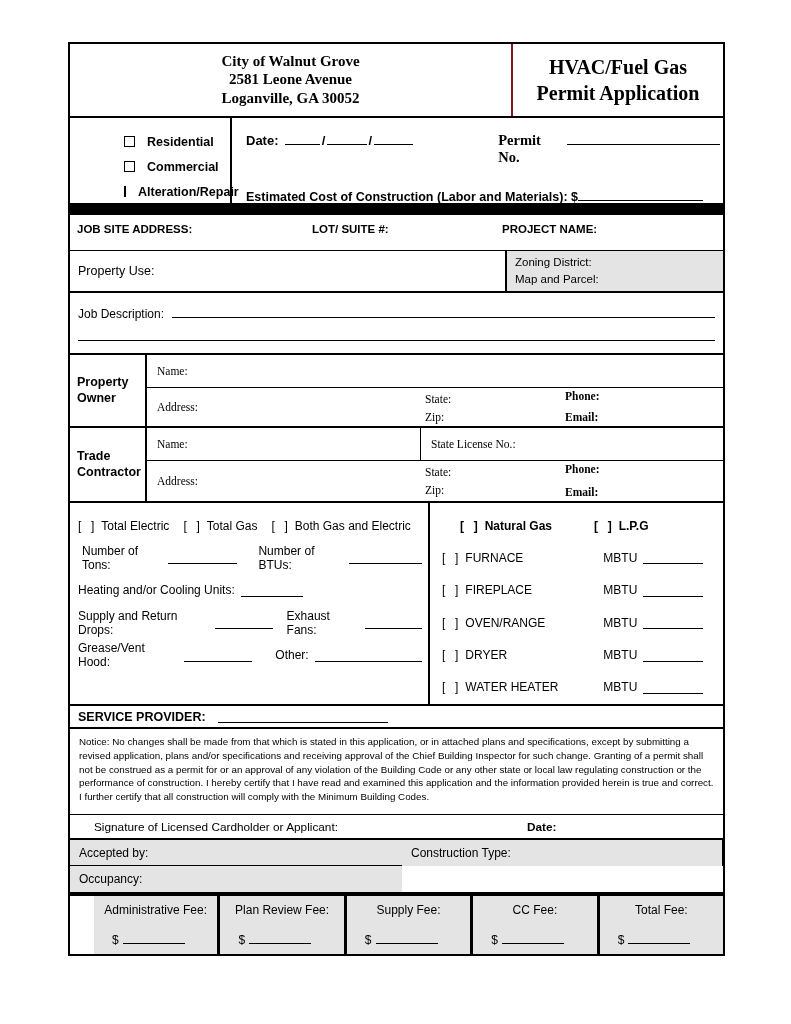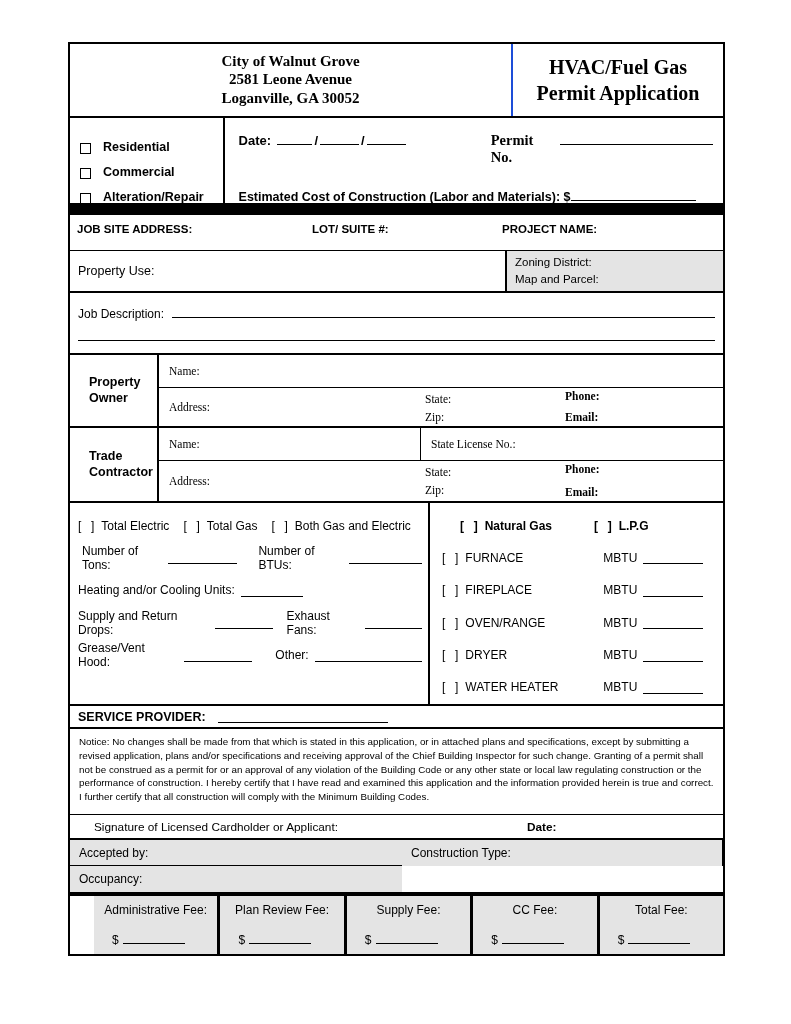--- a/index.html
+++ b/index.html
@@ -7,29 +7,29 @@
   .page { position:relative; width:791px; height:1024px; background:#fff; }
   .form { position:absolute; left:68px; top:42px; width:657px; border:2px solid #000; background:#fff; }
 
   
   .b { font-weight:bold; }
   .ul { display:inline-block; border-bottom:1.4px solid #000; height:13px; vertical-align:baseline; }
   .grow { flex:1; }
 
   
   .hdr { display:flex; border-bottom:2px solid #000; }
-  .hdr-left { width:443px; border-right:2px solid #1d4ed8; text-align:center; padding:8px 4px 9px; }
+  .hdr-left { width:443px; border-right:2px solid #7f1d1d; text-align:center; padding:8px 4px 9px; }
   .hdr-left div { font-family:"Liberation Serif", serif; font-weight:bold; font-size:15px; line-height:1.23; }
   .hdr-right { flex:1; display:flex; flex-direction:column; justify-content:center; text-align:center; padding:6px 2px; }
   .hdr-right div { font-family:"Liberation Serif", serif; font-weight:bold; font-size:20px; line-height:1.3; }
 
   
   .type-row { display:flex; height:85px; }
   .cb-cell { width:162px; border-right:2px solid #000; padding:11px 0 0 10px; }
-  .cb-line { display:flex; align-items:flex-end; height:25px; }
+  .cb-line { display:flex; align-items:center; height:25px;margin-left:44px; }
   .cbox { width:11px; height:11px; border:1.3px solid #000; display:inline-block; margin-right:12px; background:#fff; }
   .cb-label { font-weight:bold; font-size:12.5px; }
   .pi-cell { flex:1; padding:14px 10px 0 14px; }
   .pi-line1 { display:flex; align-items:baseline; font-size:13px; }
   .pi-line2 { display:flex; align-items:baseline; margin-top:22px; font-size:12.5px; }
   .permit-no { margin-left:85px; font-family:"Liberation Serif", serif; font-weight:bold; font-size:14.5px; }
 
   .black-bar { height:12px; background:#000; }
 
   
@@ -45,21 +45,21 @@
   .zoning-cell { width:218px; border-left:2px solid #000; background:#e4e4e4; padding:3px 0 0 8px; font-size:11.5px; line-height:1.45; }
 
   
   .jobdesc { height:62px; border-bottom:2px solid #000; padding:12px 8px 0 8px; }
   .jd-line1 { display:flex; align-items:baseline; font-size:12px; }
   .jd-line1 .ul { margin-left:8px; }
   .jd-line2 { border-bottom:1.4px solid #000; height:20px; margin-top:0; }
 
   
   .party { display:flex; border-bottom:2px solid #000; }
-  .party-label { width:77px; display:flex; align-items:center; padding-left:7px; border-right:2px solid #000; font-weight:bold; font-size:12.5px; line-height:1.25;margin-left:12px; }
+  .party-label { width:77px; display:flex; align-items:center; padding-left:7px; border-right:2px solid #000; font-weight:bold; font-size:12.5px; line-height:1.25; }
   .party-rows { flex:1; display:flex; flex-direction:column;font-family:Liberation Serif, serif; }
   .p-name-row { height:33px; display:flex; align-items:center; border-bottom:1.5px solid #000; font-size:11.5px; }
   .p-name-row .name-cell { flex:1; padding-left:10px; align-self:stretch; display:flex; align-items:center; }
   .p-name-row .license-cell { width:303px; border-left:1.5px solid #000; align-self:stretch; display:flex; align-items:center; padding-left:10px; }
   .p-addr-row { height:38px; display:flex; font-size:11.5px; }
   .p-addr-row .addr-cell { flex:1; display:flex; align-items:center; padding-left:10px; }
   .statezip-col { width:140px; padding-top:3px; line-height:1.5; }
   .phoneemail-col { width:158px; display:flex; flex-direction:column; justify-content:space-between; padding:2px 0 3px 0; font-weight:bold; }
   .phoneemail-col .pe { font-weight:bold; font-size:11.5px; }
 

